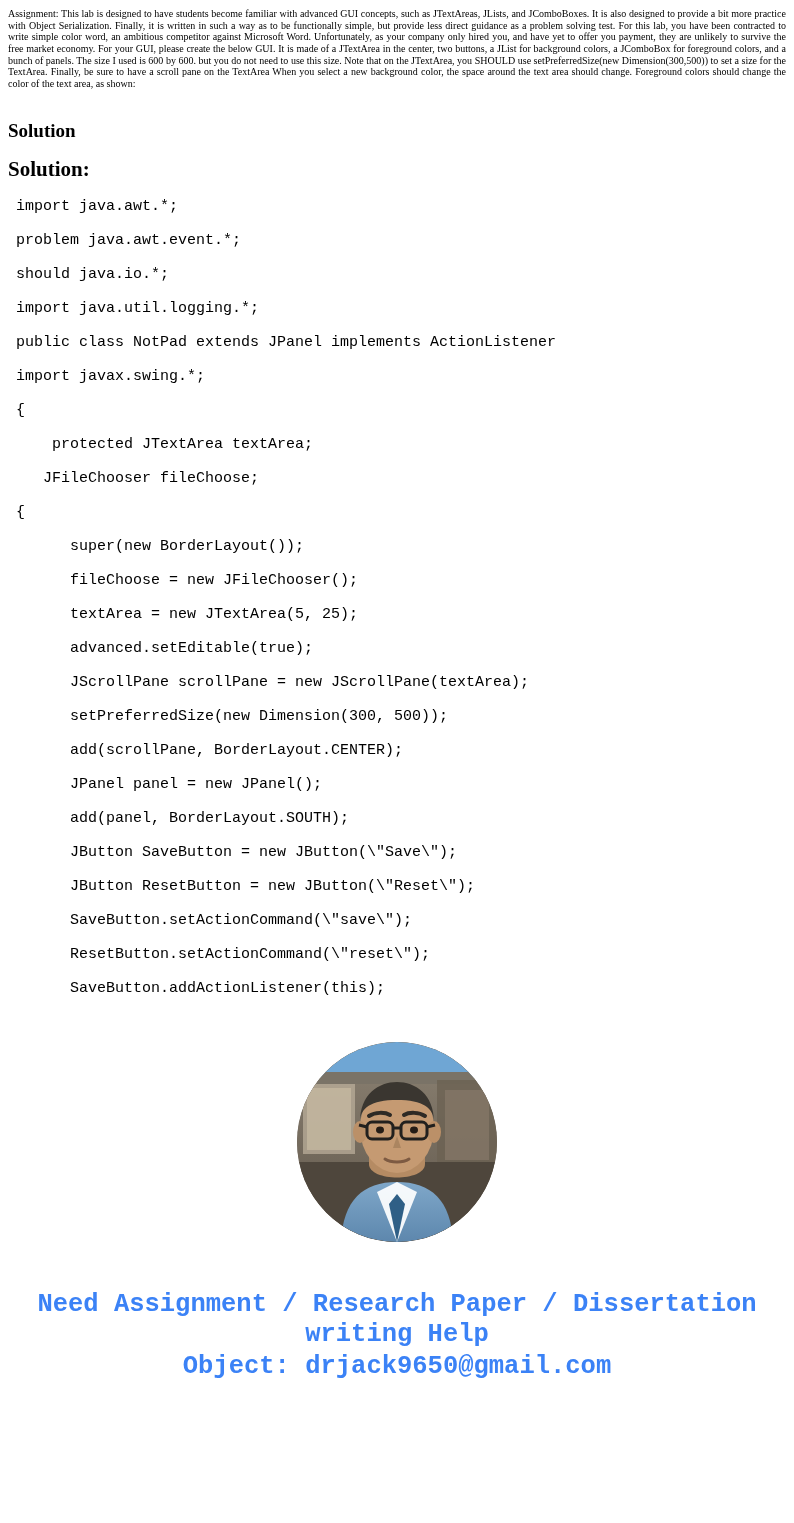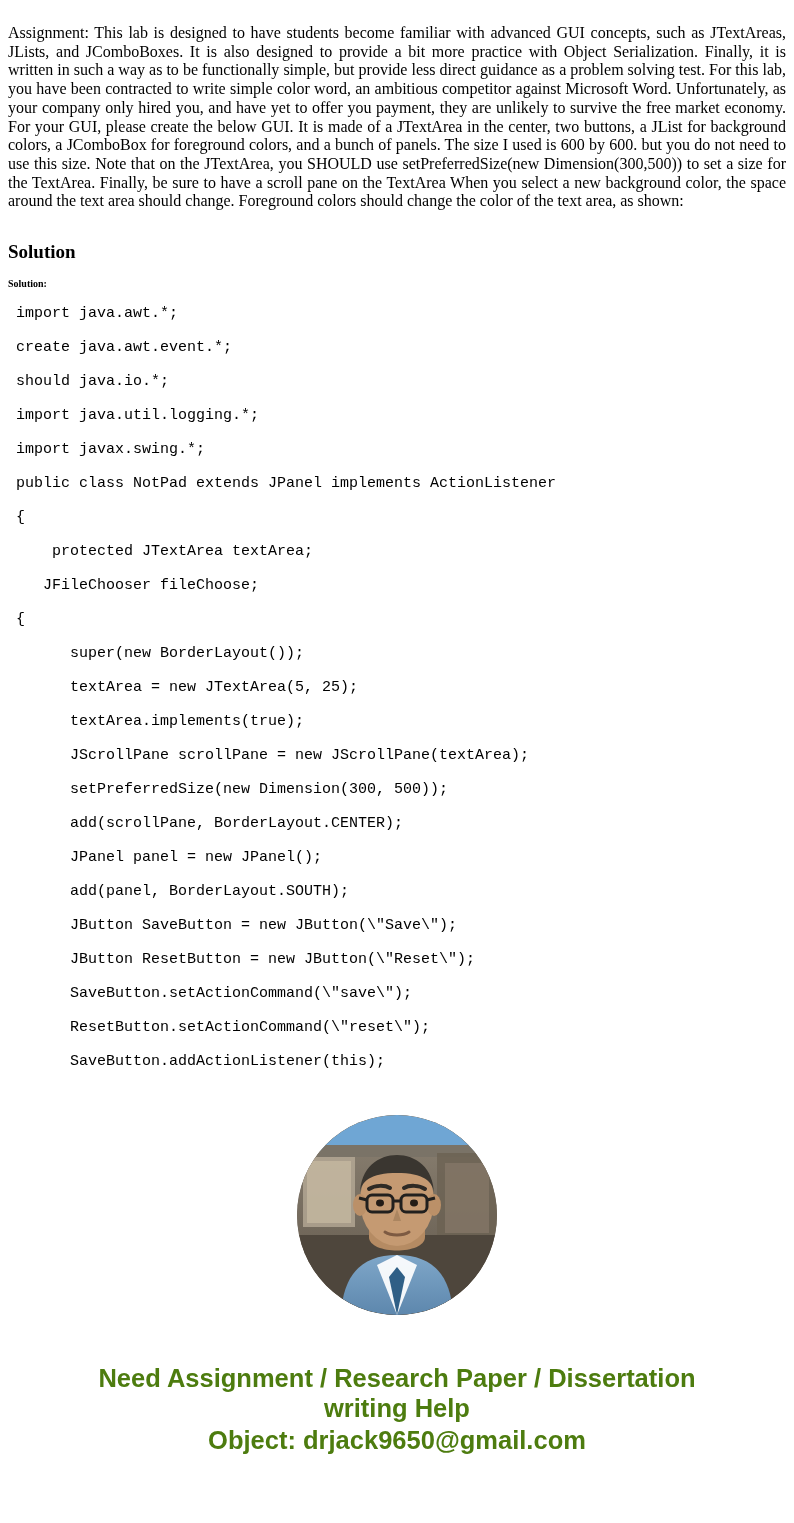--- a/index.html
+++ b/index.html
@@ -11,33 +11,33 @@
     background: #ffffff;
     font-family: "Liberation Serif", "DejaVu Serif", serif;
     color: #000000;
   }
   .page {
     width: 794px;
     box-sizing: border-box;
     padding: 8px 8px 18px 8px;
   }
   .assignment-text {
-    font-size: 16px;
+    font-size: 10px;
     line-height: 1.17;
     text-align: justify;
-    margin: 16px 0 10px 0;
+    margin: 0 0 10px 0;
   }
   .solution-heading {
     font-size: 19px;
     font-weight: bold;
     margin: 30px 0 14px 0;
     line-height: 1.2;
   }
   .solution-label {
-    font-size: 10px;
+    font-size: 21px;
     font-weight: bold;
     margin: 0 0 16px 0;
   }
   .code-line {
     font-size: 15px;
     line-height: 1.2;
     margin: 0 0 16px 8px;
     white-space: pre;
     font-family: Liberation Mono, monospace;
   }
@@ -55,55 +55,56 @@
     background: #6b6257;
   }
   .avatar svg {
     display: block;
   }
   .footer {
     margin: 48px 0 0 0;
     text-align: center;
   }
   .footer-line {
-    font-family: Liberation Sans, sans-serif;
+    font-family: Liberation Mono, monospace;
     font-weight: bold;
     font-size: 25.5px;
     line-height: 1.18;
-    color: #4d7c0f;
+    color: #3b82f6;
   }
   .footer-line.contact {
     margin-top: 2px;
   }
 </style>
 </head>
 <body>
 
 <div class="page">
 
   <p class="assignment-text">Assignment: This lab is designed to have students become familiar with advanced GUI concepts, such as JTextAreas, JLists, and JComboBoxes. It is also designed to provide a bit more practice with Object Serialization. Finally, it is written in such a way as to be functionally simple, but provide less direct guidance as a problem solving test. For this lab, you have been contracted to write simple color word, an ambitious competitor against Microsoft Word. Unfortunately, as your company only hired you, and have yet to offer you payment, they are unlikely to survive the free market economy. For your GUI, please create the below GUI. It is made of a JTextArea in the center, two buttons, a JList for background colors, a JComboBox for foreground colors, and a bunch of panels. The size I used is 600 by 600. but you do not need to use this size. Note that on the JTextArea, you SHOULD use setPreferredSize(new Dimension(300,500)) to set a size for the TextArea. Finally, be sure to have a scroll pane on the TextArea When you select a new background color, the space around the text area should change. Foreground colors should change the color of the text area, as shown:</p>
 
   <h2 class="solution-heading">Solution</h2>
 
   <p class="solution-label">Solution:</p>
 
   <div>
     <div class="code-line">import java.awt.*;</div>
-    <div class="code-line">create java.awt.event.*;</div>
+    <div class="code-line">problem java.awt.event.*;</div>
     <div class="code-line">should java.io.*;</div>
     <div class="code-line">import java.util.logging.*;</div>
+    <div class="code-line">public class NotPad extends JPanel implements ActionListener</div>
     <div class="code-line">import javax.swing.*;</div>
-    <div class="code-line">public class NotPad extends JPanel implements ActionListener</div>
     <div class="code-line">{</div>
     <div class="code-line">    protected JTextArea textArea;</div>
     <div class="code-line">   JFileChooser fileChoose;</div>
     <div class="code-line">{</div>
     <div class="code-line">      super(new BorderLayout());</div>
+    <div class="code-line">      fileChoose = new JFileChooser();</div>
     <div class="code-line">      textArea = new JTextArea(5, 25);</div>
-    <div class="code-line">      textArea.implements(true);</div>
+    <div class="code-line">      advanced.setEditable(true);</div>
     <div class="code-line">      JScrollPane scrollPane = new JScrollPane(textArea);</div>
     <div class="code-line">      setPreferredSize(new Dimension(300, 500));</div>
     <div class="code-line">      add(scrollPane, BorderLayout.CENTER);</div>
     <div class="code-line">      JPanel panel = new JPanel();</div>
     <div class="code-line">      add(panel, BorderLayout.SOUTH);</div>
     <div class="code-line">      JButton SaveButton = new JButton(\"Save\");</div>
     <div class="code-line">      JButton ResetButton = new JButton(\"Reset\");</div>
     <div class="code-line">      SaveButton.setActionCommand(\"save\");</div>
     <div class="code-line">      ResetButton.setActionCommand(\"reset\");</div>
     <div class="code-line">      SaveButton.addActionListener(this);</div>

